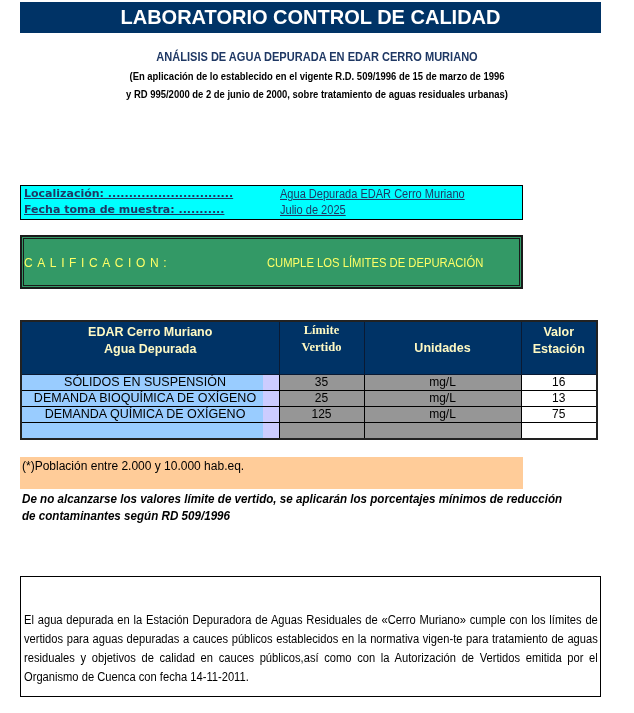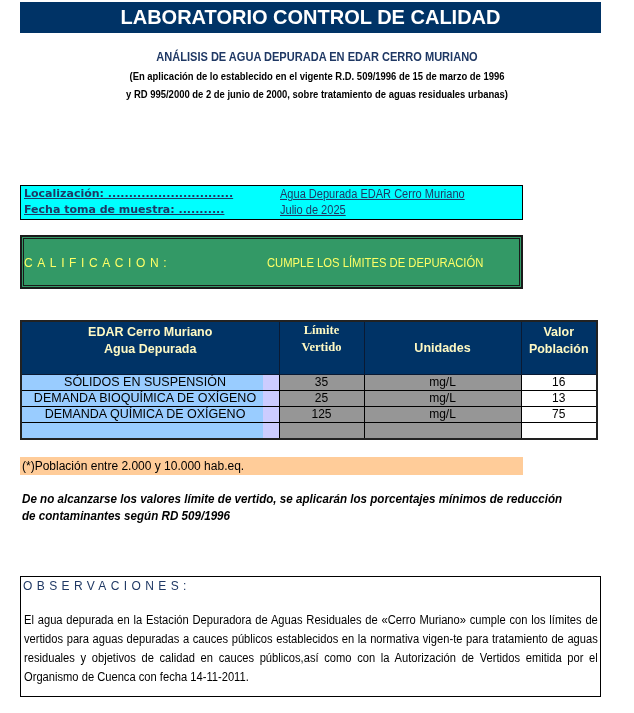--- a/index.html
+++ b/index.html
@@ -20,21 +20,21 @@
   table.results td { height:15px; padding:0; border:1px solid #000; line-height:15px; }
   .col-name { width:242px; }
   .col-lav { width:16px; }
   .col-lim { width:85px; }
   .col-uni { width:157px; }
   .col-val { width:76px; }
   td.name { background:#99ccff; padding-left:5px !important; border-right:none !important; white-space:nowrap; font-size:12.5px;text-align:center; }
   td.lav { background:#ccccff; border-left:none !important; }
   td.grey { background:#969696; text-align:center; }
   td.white { background:#fff; text-align:center; }
-  .note-bar { left:20px; top:457px; width:503px; height:18px; background:#ffcc99; font-size:12px; line-height:18px; padding-left:2px; box-sizing:border-box; }
+  .note-bar { left:20px; top:457px; width:503px; height:32px; background:#ffcc99; font-size:12px; line-height:18px; padding-left:2px; box-sizing:border-box; }
   .italic-note { left:22px; top:491px; width:610px; font-weight:bold; font-style:italic; font-size:12.5px; line-height:17px; }
   .obs-box { left:20px; top:576px; width:579px; height:119px; border:1px solid #000; }
   .obs-title { position:absolute; left:2px; top:2px; font-size:12px; letter-spacing:4.4px; color:#1f3864; }
   .obs-text { position:absolute; left:3px; top:34px; width:574px; font-size:12px; line-height:19px; text-align:justify; }
 </style>
 </head>
 <body>
 
 <div class="abs title-bar">LABORATORIO CONTROL DE CALIDAD</div>
 <div class="abs subtitle">ANÁLISIS DE AGUA DEPURADA EN EDAR CERRO MURIANO</div>
@@ -71,21 +71,21 @@
         <div>EDAR Cerro Muriano</div>
         <div>Agua Depurada</div>
       </th>
       <th style="vertical-align:top;padding-top:0;font-family:Liberation Serif, serif;">
         <div>Límite</div>
         <div>Vertido</div>
       </th>
       <th style="padding-top:0px;">Unidades</th>
       <th style="vertical-align:top;padding-top:2px;">
         <div>Valor</div>
-        <div>Población</div>
+        <div>Estación</div>
       </th>
     </tr>
   </thead>
   <tbody>
     <tr>
       <td class="name">SÓLIDOS EN SUSPENSIÓN</td>
       <td class="lav"></td>
       <td class="grey">35</td>
       <td class="grey">mg/L</td>
       <td class="white">16</td>
@@ -115,15 +115,14 @@
 </table>
 
 <div class="abs note-bar">(*)Población entre 2.000 y 10.000 hab.eq.</div>
 
 <div class="abs italic-note">
   <div style="white-space:nowrap;transform-origin:left;transform:scaleX(0.93);">De no alcanzarse los valores límite de vertido, se aplicarán los porcentajes mínimos de reducción</div>
   <div style="white-space:nowrap;transform-origin:left;transform:scaleX(0.93);">de contaminantes según RD 509/1996</div>
 </div>
 
 <div class="abs obs-box">
-  <div class="obs-title">OBSERVACIONES:</div>
   <div class="obs-text" style="transform-origin:left top;transform:scaleX(0.93);width:617px;">El agua depurada en la Estación Depuradora de Aguas Residuales de «Cerro Muriano» cumple con los límites de vertidos para aguas depuradas a cauces públicos establecidos en la normativa vigen-te para tratamiento de aguas residuales y objetivos de calidad en cauces públicos,así como con la Autorización de Vertidos emitida por el Organismo de Cuenca con fecha 14-11-2011.</div>
 </div>
 
 </body></html>

